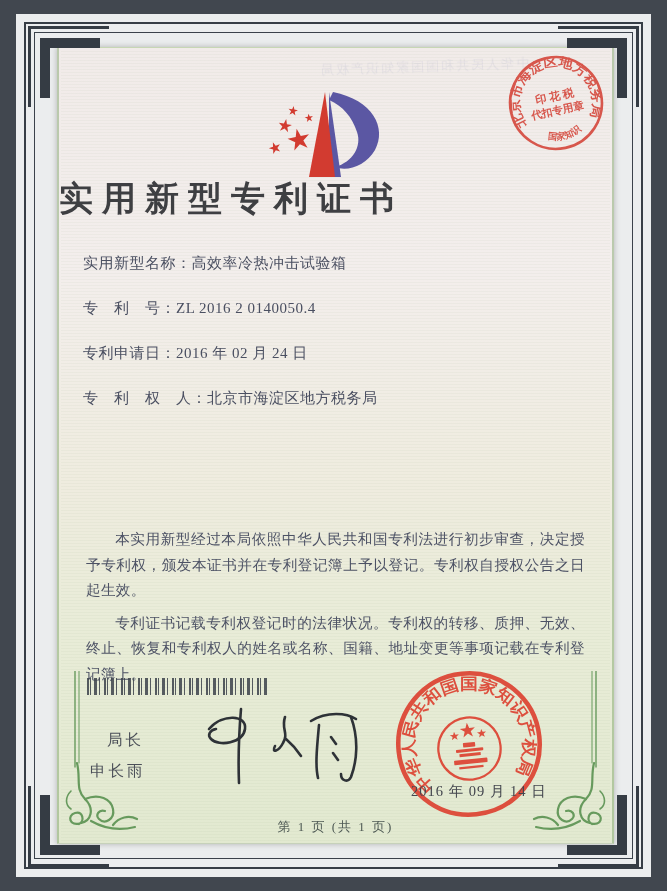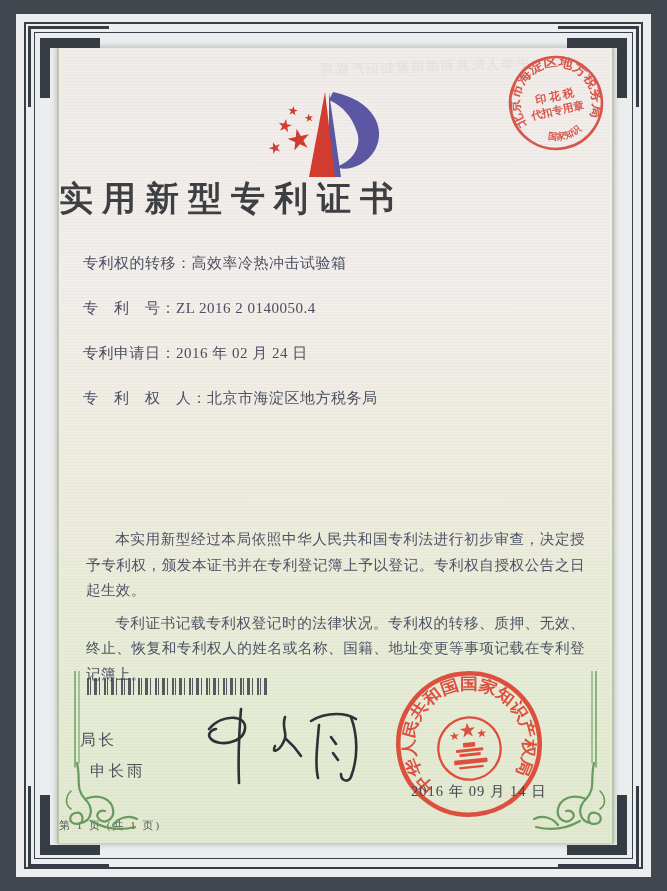--- a/index.html
+++ b/index.html
@@ -41,29 +41,29 @@
   .fields{position:absolute;left:24px;top:206px;width:505px;}
   .field-row{height:45px;font-size:15px;color:#4a4f61;letter-spacing:.5px;white-space:nowrap;}
   .field-label{color:#4a4f61;}
   .paras{position:absolute;left:20px;top:472px;width:513px;}
   .paras p{margin:7px;font-size:14.6px;line-height:25.5px;color:#4d5265;
            text-indent:2em;text-align:justify;letter-spacing:.3px;}
   .barcode{position:absolute;left:28px;top:630px;width:180px;height:17px;opacity:.85;
     background:
       repeating-linear-gradient(90deg,#3b414a 0 2px,transparent 2px 3px,#3b414a 3px 4px,transparent 4px 7px,
         #3b414a 7px 10px,transparent 10px 12px,#3b414a 12px 13px,transparent 13px 17px);}
-  .director-label{position:absolute;left:21px;top:682px;font-size:15.5px;letter-spacing:3px;color:#4b4f58;}
+  .director-label{position:absolute;left:48px;top:682px;font-size:15.5px;letter-spacing:3px;color:#4b4f58;}
   .director-name{position:absolute;left:31px;top:713px;font-size:15.5px;letter-spacing:3px;color:#4b4f58;}
   .signature{position:absolute;left:130px;top:655px;width:180px;height:95px;}
   .office-seal{position:absolute;left:334px;top:620px;width:152px;height:152px;opacity:.93;
                transform:rotate(-6deg);}
   .seal-date{position:absolute;left:352px;top:734px;font-size:14.5px;color:#43464e;
              letter-spacing:1px;z-index:8;}
-  .footer{position:absolute;left:0;top:770px;width:100%;
-          font-size:11px;color:#4f5a55;letter-spacing:2px;}
+  .footer{position:absolute;left:0;top:770px;width:100%;text-align:center;
+          font-size:13px;color:#4f5a55;letter-spacing:2px;}
   .flourish{position:absolute;bottom:2px;width:86px;height:170px;z-index:5;}
   .fl-left{left:2px;}
   .fl-right{right:2px;transform:scaleX(-1);}
 </style>
 </head>
 <body>
 
 <div class="stage">
   <div class="mat"></div>
   <div class="outline1"></div>
@@ -121,21 +121,21 @@
       <use href="#star" transform="translate(30,46) scale(0.7) rotate(10)"></use>
       <use href="#star" transform="translate(20,68) scale(0.62) rotate(-20)"></use>
       <use href="#star" transform="translate(38,31) scale(0.5) rotate(8)"></use>
       <use href="#star" transform="translate(54,38) scale(0.44) rotate(-8)"></use>
     </svg>
 
     <div class="title">实用新型专利证书</div>
 
     <div class="fields">
       <div class="field-row">
-        <span class="field-label">专利权的转移：</span><span class="field-value">高效率冷热冲击试验箱</span>
+        <span class="field-label">实用新型名称：</span><span class="field-value">高效率冷热冲击试验箱</span>
       </div>
       <div class="field-row">
         <span class="field-label">专　利　号：</span><span class="field-value">ZL 2016 2 0140050.4</span>
       </div>
       <div class="field-row">
         <span class="field-label">专利申请日：</span><span class="field-value">2016 年 02 月 24 日</span>
       </div>
       <div class="field-row">
         <span class="field-label">专　利　权　人：</span><span class="field-value">北京市海淀区地方税务局</span>
       </div>

